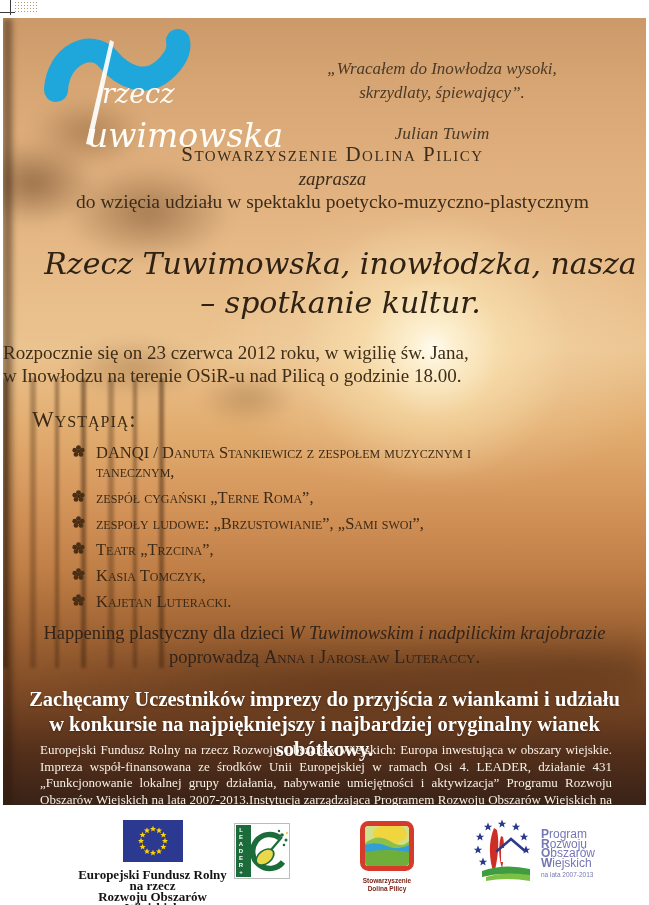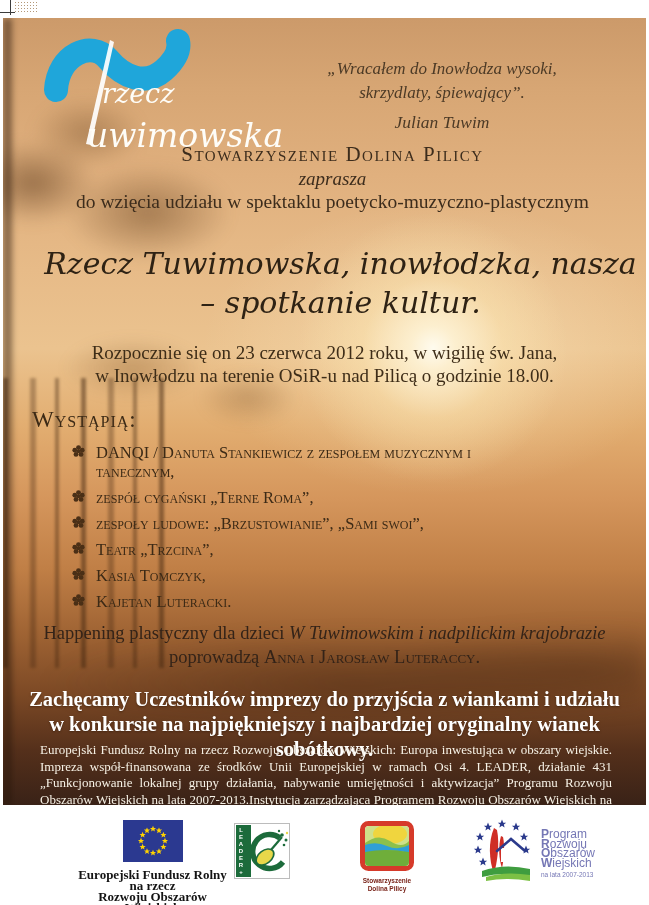--- a/index.html
+++ b/index.html
@@ -49,34 +49,34 @@
   
   .brand { position:absolute; left:37px; top:10px; width:230px; height:135px; }
   .brand svg { position:absolute; left:0; top:0; }
   .brand-word { position:absolute; color:#fefdf8; font-family:"DejaVu Serif", serif; font-style:italic; z-index:2; }
   .brand-w1 { left:62px; top:50px; font-size:27px; }
   .brand-w2 { left:47px; top:88px; font-size:33px;text-align:right; }
 
   
   .quote { position:absolute; right:34px; top:39px; width:340px; text-align:center;
     font-style:italic; font-size:17px; line-height:24px; color:#4c3a26; }
-  .quote-author { margin-top:5px; font-size:17.5px; }
+  .quote-author { margin-top:16px; font-size:17.5px; }
 
   
   .intro { position:absolute; left:8px; top:124px; width:100%; text-align:center; color:#3c2c1c; }
   .intro-org { font-variant:small-caps; font-size:21px; letter-spacing:1.5px; }
   .intro-invite { font-style:italic; font-size:19px; margin-top:1px; }
   .intro-line { font-size:19.5px; margin-top:1px; }
 
   
   .title { position:absolute; left:16px; top:226px; width:100%; text-align:center;
     font-family:"DejaVu Serif", serif; font-style:italic; font-size:30px; line-height:39px; color:#2e2214; }
 
   
-  .when { position:absolute; left:0; top:323px; width:100%; text-align:center;
+  .when { position:absolute; left:0; top:323px; width:100%; 
     font-size:19px; line-height:23px; color:#3e2d18; }
 
   
   .lineup { position:absolute; left:29px; top:389px; width:545px; color:#3c2a16; }
   .lineup-heading { font-variant:small-caps; font-size:23px; letter-spacing:1px; }
   .lineup ul { list-style:none; margin:10px 0 0 40px; width:472px; }
   .lineup li { position:relative; padding-left:24px; font-variant:small-caps;
     font-size:16.5px; line-height:19px; margin-bottom:7px; }
   .bullet { position:absolute; left:0; top:2px; }
 

